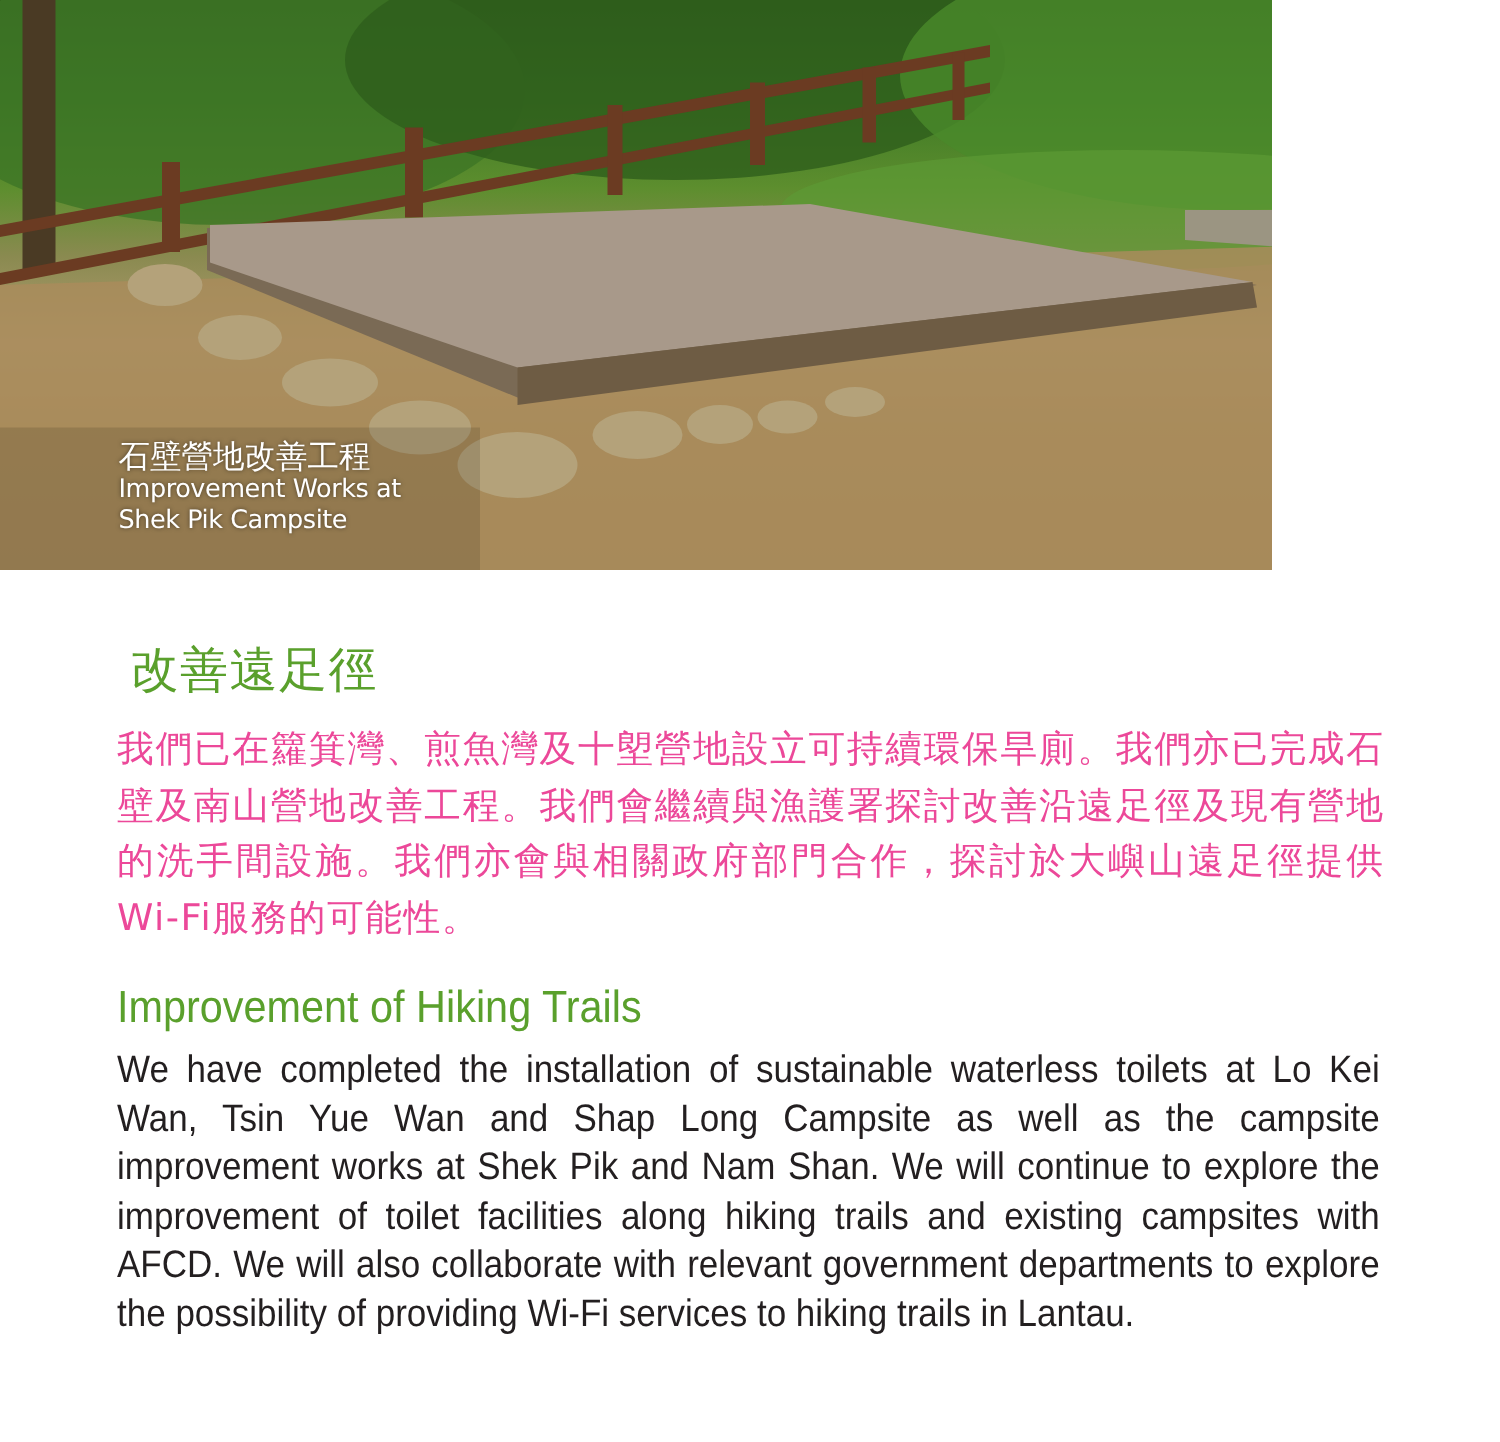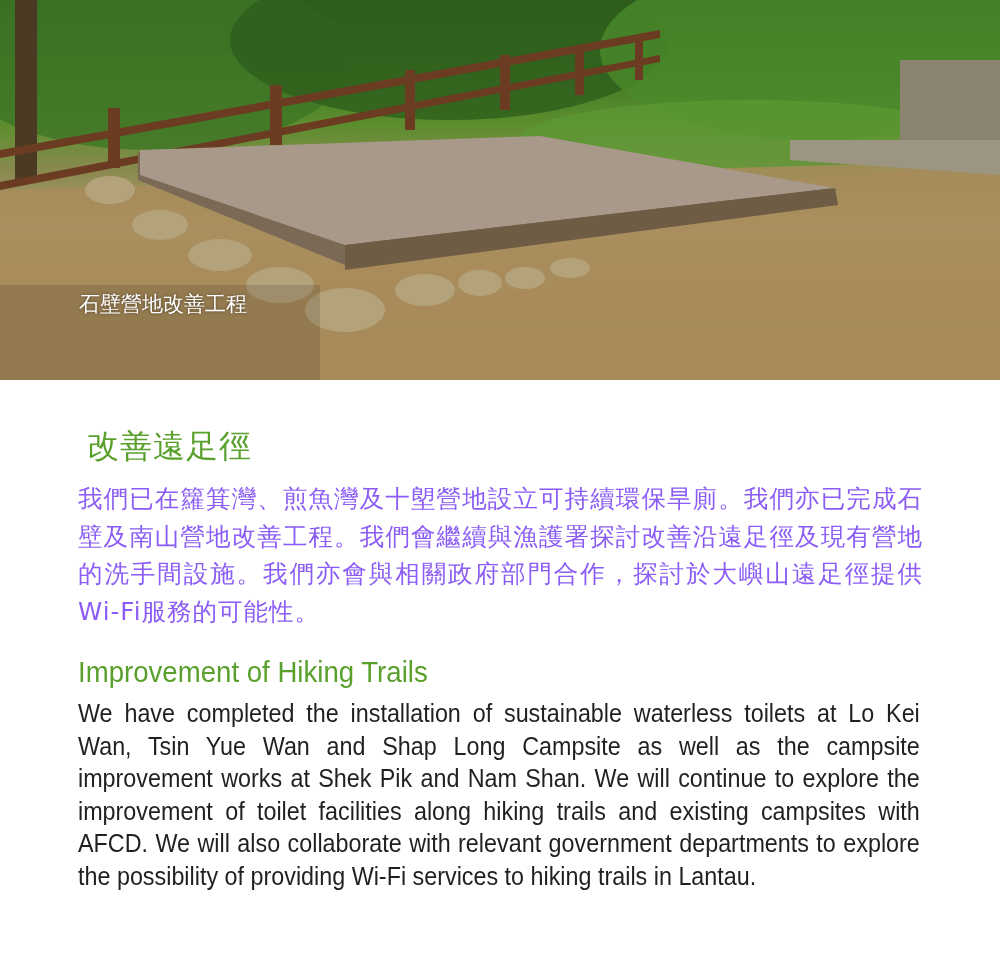--- a/index.html
+++ b/index.html
@@ -1,24 +1,24 @@
 <!DOCTYPE html>
 <html><head>
   <meta charset="utf-8">
   <style>
     html, body { margin:0; padding:0; background:#ffffff; }
     body { width:1000px; height:961px; position:relative; overflow:hidden; font-family:"DejaVu Sans", sans-serif; }
-    .photo { position:absolute; left:0; top:0; width:1000px; height:380px; overflow:hidden;
+    .photo { position:absolute; left:0; top:0; width:848px; height:380px; overflow:hidden;
       background: linear-gradient(180deg, #2f5a1c 0%, #3f7a26 18%, #5d8e2e 33%, #8a8a50 45%, #b39c72 60%, #a88a5a 75%, #9c7d50 100%); }
     .photo svg { position:absolute; left:0; top:0; }
     .caption { position:absolute; left:79px; top:292px; color:#fff; text-shadow:0 0 3px rgba(0,0,0,0.5); }
     .caption .zh { font-size:21px; line-height:24px; letter-spacing:0px; }
     .caption .en { font-family:"DejaVu Sans", sans-serif; font-size:17px; line-height:21px; letter-spacing:-0.3px; }
     .h-zh { position:absolute; left:87px; top:425px; color:#5aa02c; font-size:32px; letter-spacing:1px; }
-    .p-zh { position:absolute; left:78px; top:480px; width:845px; color:#8b5cf6; font-size:24.5px; line-height:37.5px; text-align:justify; letter-spacing:1px; }
+    .p-zh { position:absolute; left:78px; top:480px; width:845px; color:#ec4899; font-size:24.5px; line-height:37.5px; text-align:justify; letter-spacing:1px; }
     .h-en { position:absolute; left:78px; top:655px; color:#5aa02c; font-family:"Liberation Sans Narrow","Liberation Sans", sans-serif; font-size:30px; transform:scaleX(0.92); transform-origin:left; white-space:nowrap; }
     .p-en { position:absolute; left:78px; top:697px; width:920px; color:#231f20; font-family:"Liberation Sans", sans-serif; font-size:25.5px; line-height:32.6px; text-align:justify; transform:scaleX(0.915); transform-origin:left; }
   </style>
 </head>
 <body>
 
 <div class="photo">
   <svg width="1000" height="380" viewBox="0 0 1000 380">
 
     <ellipse cx="150" cy="60" rx="200" ry="90" fill="#3d7526" opacity="0.8"></ellipse>
@@ -57,20 +57,22 @@
       <ellipse cx="425" cy="290" rx="30" ry="16"></ellipse>
       <ellipse cx="480" cy="283" rx="22" ry="13"></ellipse>
       <ellipse cx="525" cy="278" rx="20" ry="11"></ellipse>
       <ellipse cx="570" cy="268" rx="20" ry="10"></ellipse>
     </g>
 
     <rect x="0" y="285" width="320" height="95" fill="#000" opacity="0.12"></rect>
   </svg>
   <div class="caption">
     <div class="zh">石壁營地改善工程</div>
+    <div class="en">Improvement Works at</div>
+    <div class="en">Shek Pik Campsite</div>
   </div>
 </div>
 
 <div class="h-zh">改善遠足徑</div>
 <div class="p-zh">我們已在籮箕灣、煎魚灣及十塱營地設立可持續環保旱廁。我們亦已完成石壁及南山營地改善工程。我們會繼續與漁護署探討改善沿遠足徑及現有營地的洗手間設施。我們亦會與相關政府部門合作，探討於大嶼山遠足徑提供Wi-Fi服務的可能性。</div>
 
 <div class="h-en">Improvement of Hiking Trails</div>
 <div class="p-en">We have completed the installation of sustainable waterless toilets at Lo Kei Wan, Tsin Yue Wan and Shap Long Campsite as well as the campsite improvement works at Shek Pik and Nam Shan. We will continue to explore the improvement of toilet facilities along hiking trails and existing campsites with AFCD. We will also collaborate with relevant government departments to explore the possibility of providing Wi-Fi services to hiking trails in Lantau.</div>
 
 </body></html>

